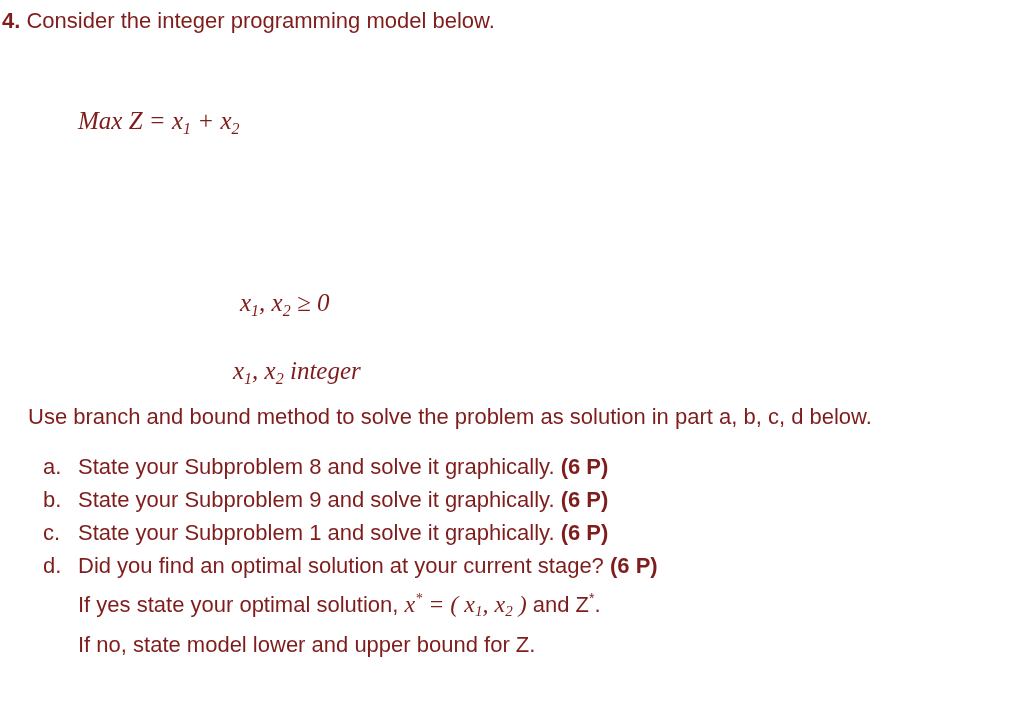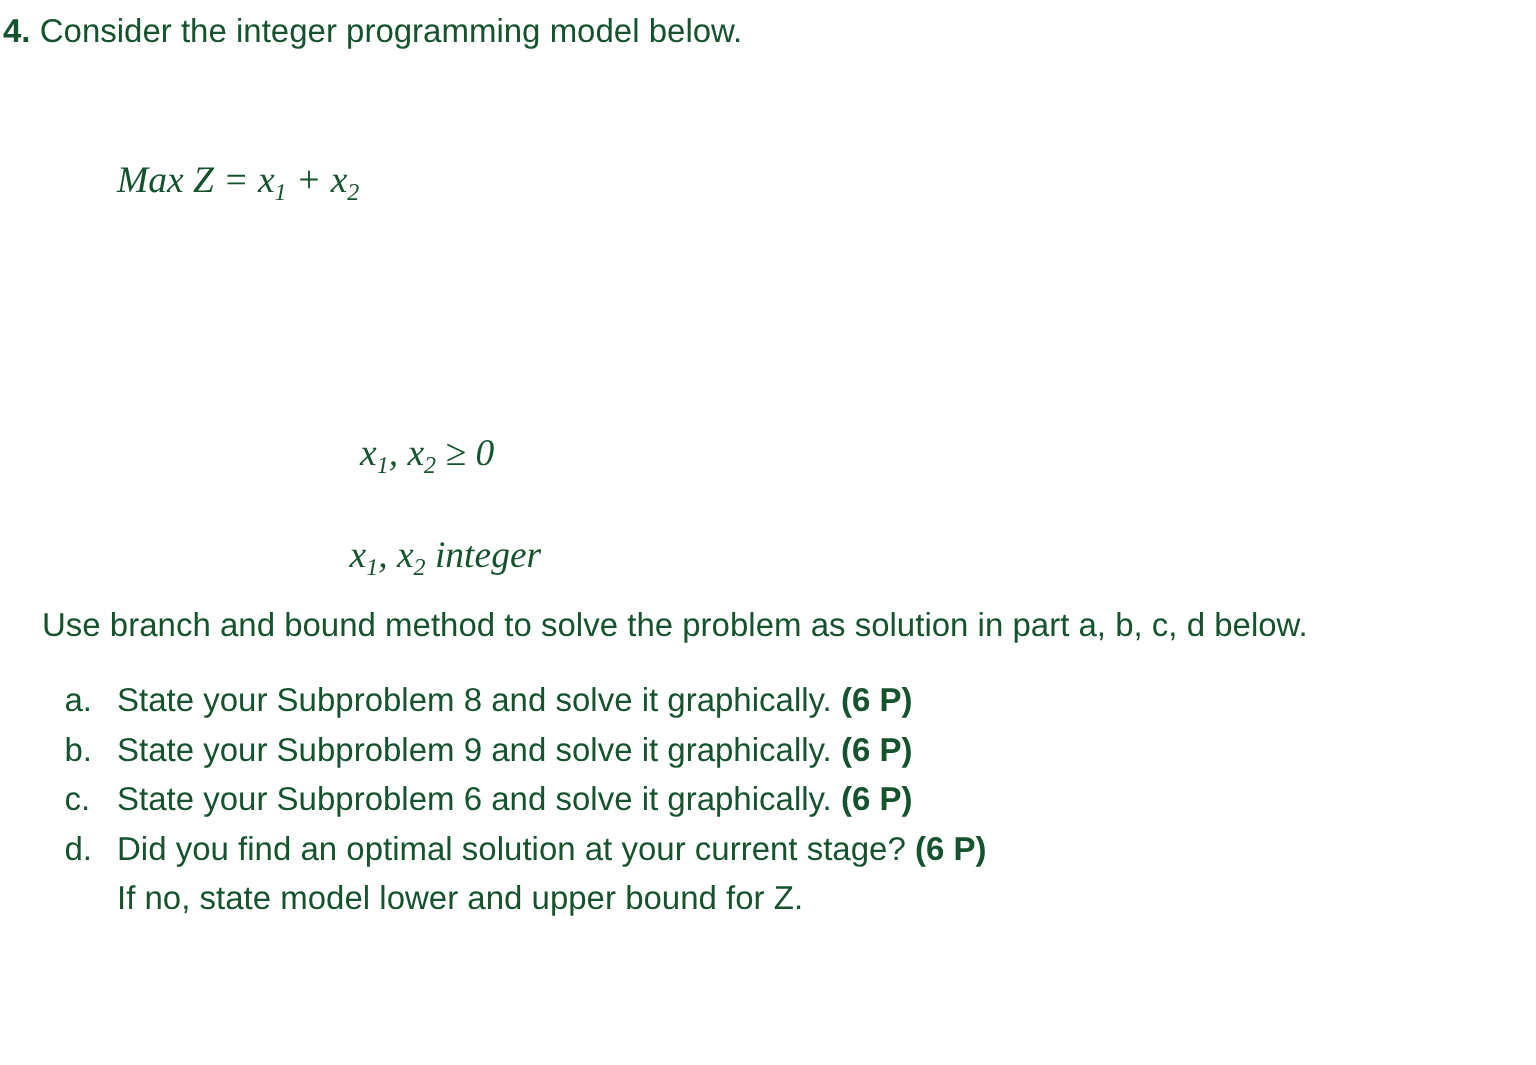--- a/index.html
+++ b/index.html
@@ -1,21 +1,21 @@
 <!DOCTYPE html>
 <html><head>
 <meta charset="utf-8">
 <style>
   html, body { margin: 0; padding: 0; }
   .page {
     position: relative;
     width: 1024px;
     height: 710px;
     background: #ffffff;
-    color: #14532d;
+    color: #7f1d1d;
     font-family: "Liberation Sans", sans-serif;
     font-size: 22px;
     overflow: hidden;
   }
   .heading {
     position: absolute;
     left: 2px;
     top: 8px;
     white-space: nowrap;
   }
@@ -126,30 +126,31 @@
       <span class="ttext"><span>State your Subproblem 8 and solve it graphically. </span><span class="pts">(6 P)</span></span>
     </div>
 
     <div class="task">
       <span class="marker">b.</span>
       <span class="ttext"><span>State your Subproblem 9 and solve it graphically. </span><span class="pts">(6 P)</span></span>
     </div>
 
     <div class="task">
       <span class="marker">c.</span>
-      <span class="ttext"><span>State your Subproblem 6 and solve it graphically. </span><span class="pts">(6 P)</span></span>
+      <span class="ttext"><span>State your Subproblem 1 and solve it graphically. </span><span class="pts">(6 P)</span></span>
     </div>
 
     <div class="task">
       <span class="marker">d.</span>
       <span class="ttext"><span>Did you find an optimal solution at your current stage? </span><span class="pts">(6 P)</span></span>
     </div>
 
     <div class="task">
       <span class="marker"></span>
+      <span class="ttext"><span>If yes state your optimal solution, </span><span class="mi">x</span><span class="msup">*</span><span class="mi"> = ( x</span><span class="mi sub">1</span><span class="mi">, x</span><span class="mi sub">2</span><span class="mi"> )</span><span> and Z</span><span class="ssup">*</span><span>.</span></span>
     </div>
 
     <div class="task">
       <span class="marker"></span>
       <span class="ttext">If no, state model lower and upper bound for Z.</span>
     </div>
 
   </div>
 
 </div>

